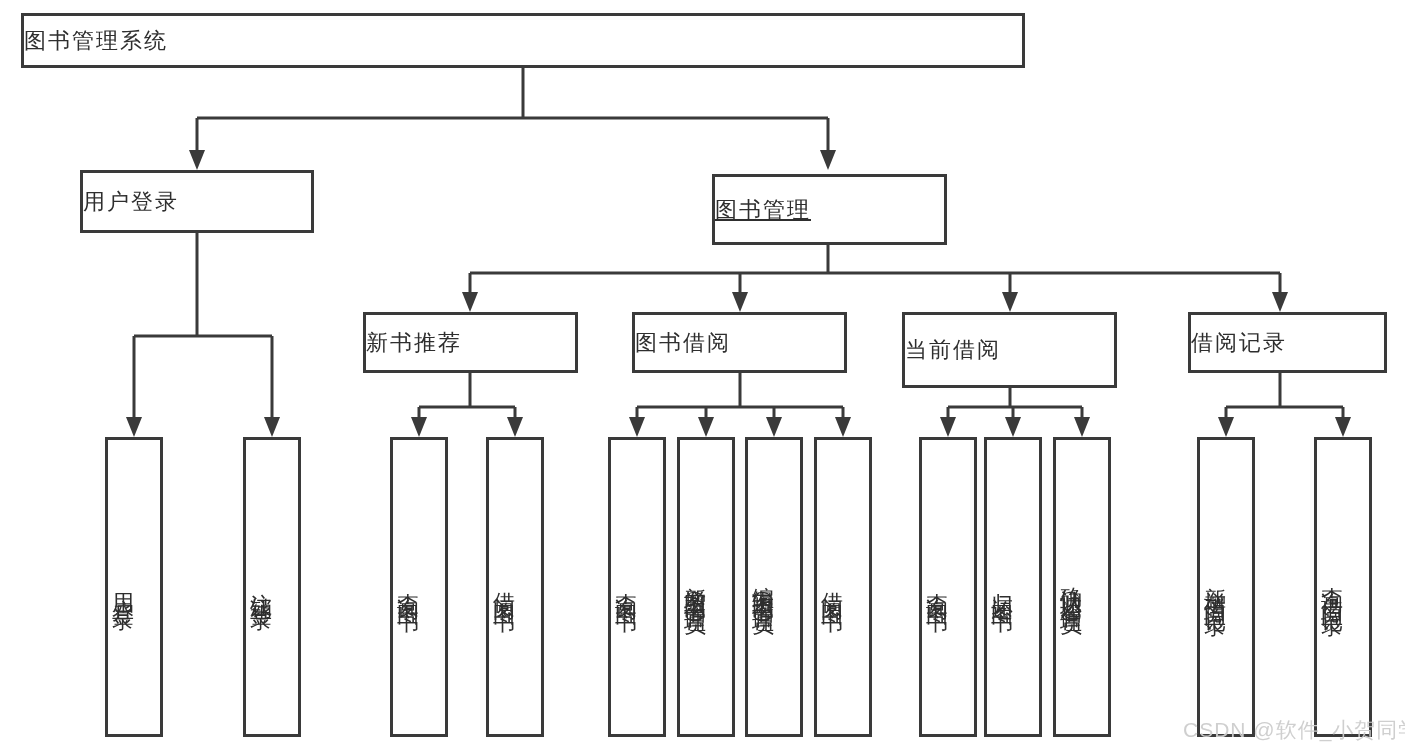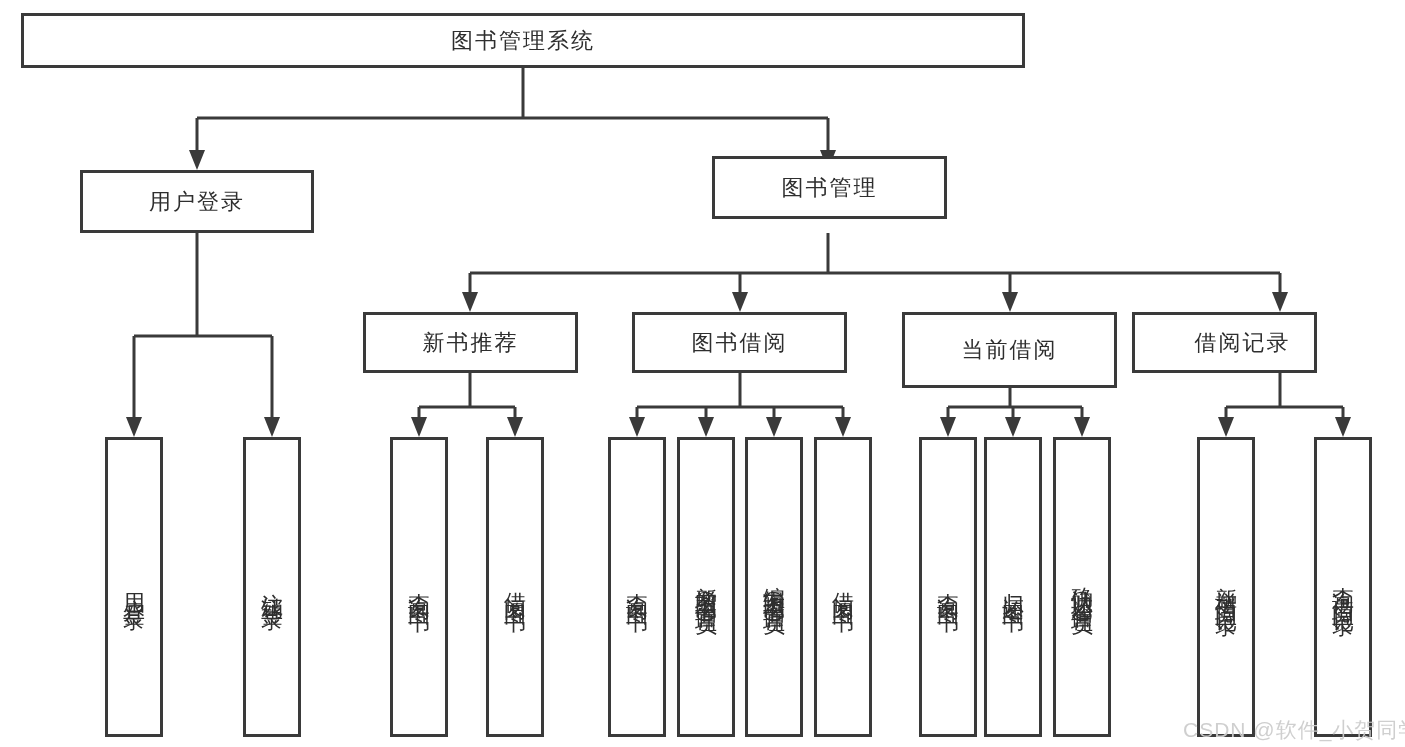--- a/index.html
+++ b/index.html
@@ -17,21 +17,21 @@
     width: 1405px; height: 747px;
     z-index: 1;
   }
   .box {
     position: absolute;
     box-sizing: border-box;
     background: #ffffff;
     border: 3px solid #3a3a3a;
     display: flex;
     align-items: center;
-    justify-content: center;
+    justify-content: flex-start;
     color: #2e2e2e;
     z-index: 2;
   }
   .htext {
     font-size: 22px;
     letter-spacing: 2px;
     white-space: nowrap;
   }
   .vtext {
     writing-mode: vertical-rl;
@@ -97,34 +97,34 @@
     </g>
   </svg>
 
   <div class="box" style="left:21px; top:13px; width:1004px; height:55px;">
     <span class="htext">图书管理系统</span>
   </div>
 
   <div class="box" style="left:80px; top:170px; width:234px; height:63px;">
     <span class="htext">用户登录</span>
   </div>
-  <div class="box" style="left:712px; top:156px; width:235px; height:63px;">
+  <div class="box" style="left:712px; top:174px; width:235px; height:71px;text-decoration:underline;">
     <span class="htext">图书管理</span>
   </div>
 
   <div class="box" style="left:363px; top:312px; width:215px; height:61px;">
     <span class="htext">新书推荐</span>
   </div>
   <div class="box" style="left:632px; top:312px; width:215px; height:61px;">
     <span class="htext">图书借阅</span>
   </div>
   <div class="box" style="left:902px; top:312px; width:215px; height:76px;">
     <span class="htext">当前借阅</span>
   </div>
-  <div class="box" style="left:1132px; top:312px; width:185px; height:61px;padding-left:36px;">
+  <div class="box" style="left:1188px; top:312px; width:199px; height:61px;">
     <span class="htext">借阅记录</span>
   </div>
 
   <div class="box" style="left:105px; top:437px; width:58px; height:300px;">
     <span class="vtext">用户登录</span>
   </div>
   <div class="box" style="left:243px; top:437px; width:58px; height:300px;">
     <span class="vtext">注销登录</span>
   </div>
 

